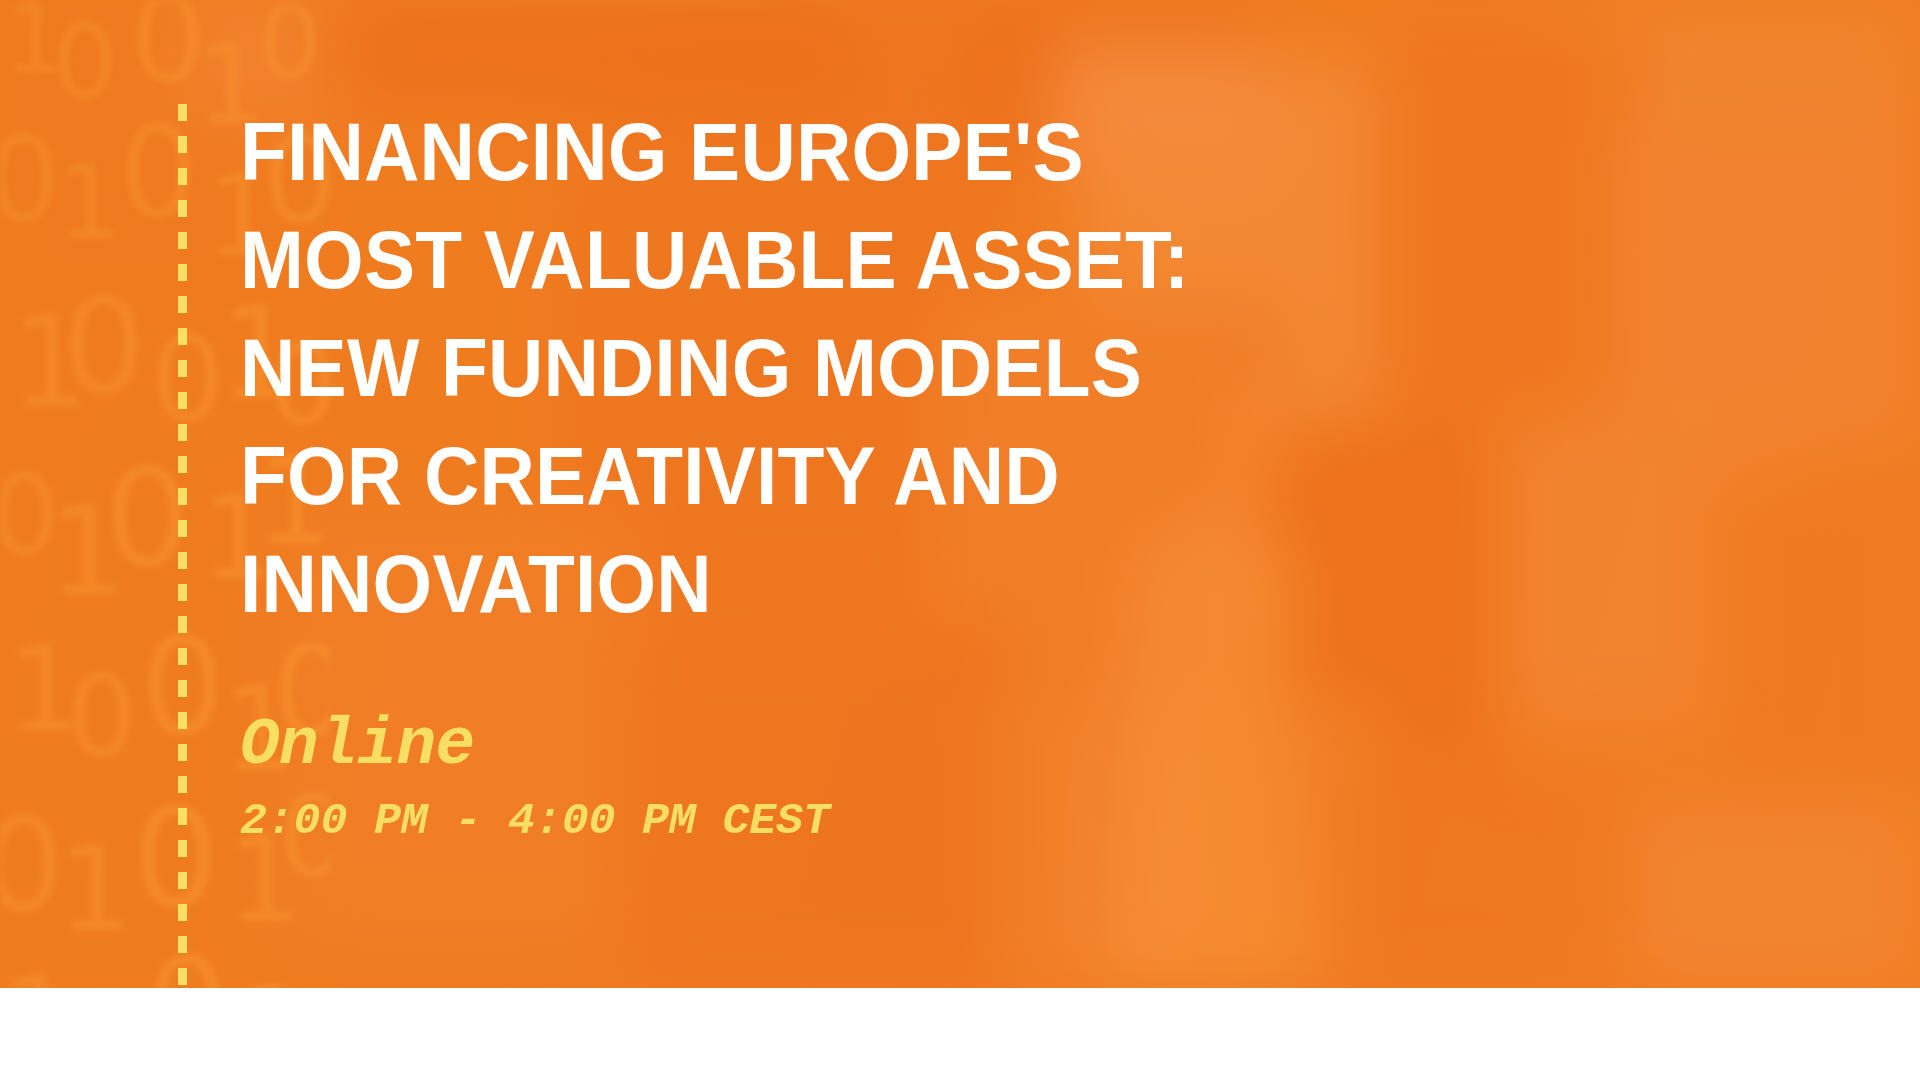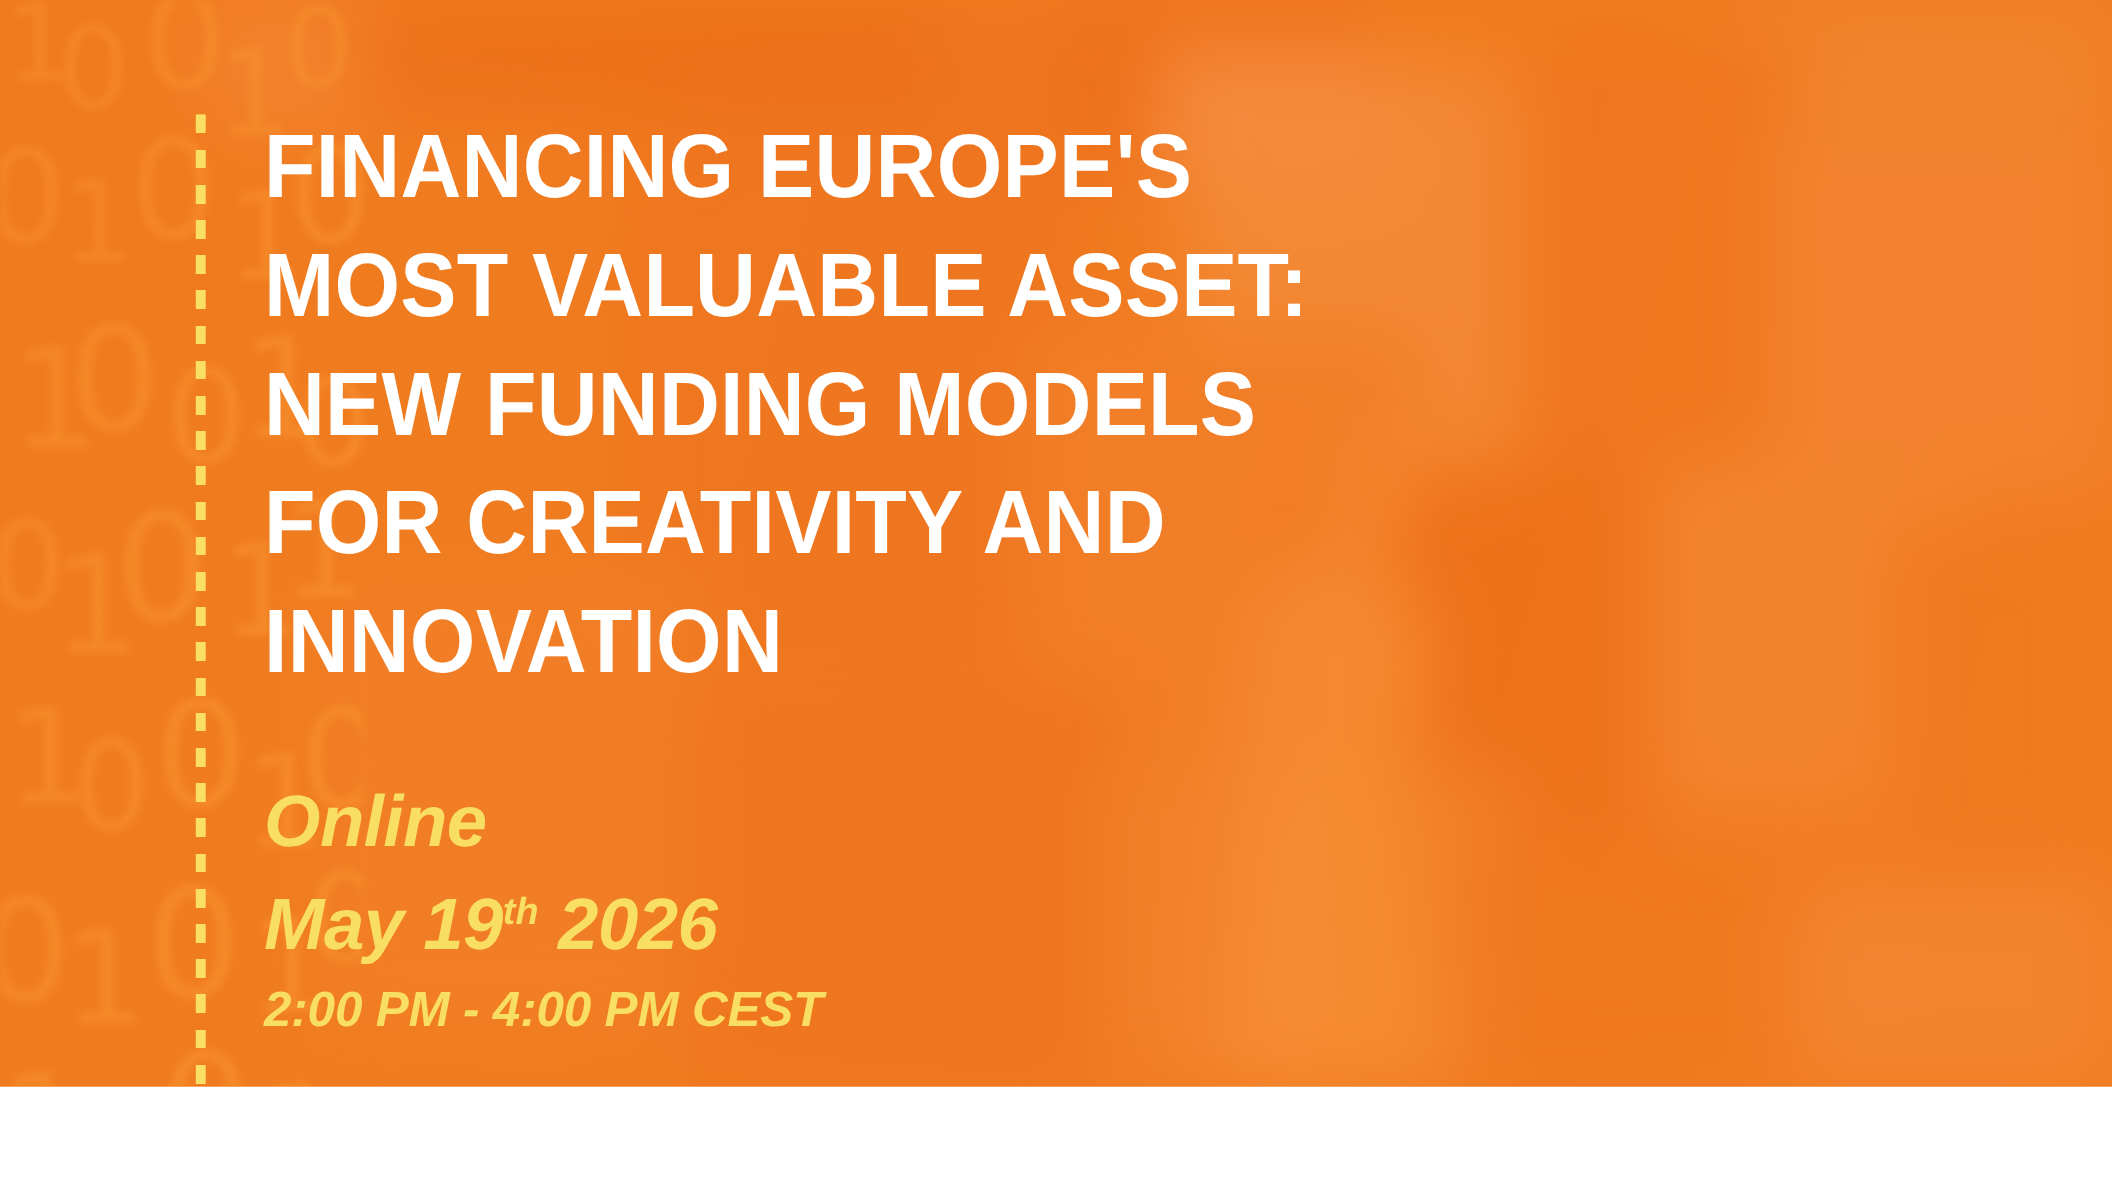--- a/index.html
+++ b/index.html
@@ -107,21 +107,21 @@
     transform-origin: left top;
     white-space: pre-line;
   }
 
   .meta {
     position: absolute;
     left: 0;
     top: 700px;
     width: 1200px;
     color: #F8DE62;
-    font-family: Liberation Sans, sans-serif;
+    font-family: Liberation Mono, monospace;
     font-style: italic;
     font-weight: 700;
   }
   .meta-place {
     font-size: 66px;
     line-height: 92px;
     margin: 0;
     letter-spacing: -0.5px;
   }
   .meta-date {
@@ -235,21 +235,18 @@
 
     <h1 class="headline">FINANCING EUROPE'S
 MOST VALUABLE ASSET:
 NEW FUNDING MODELS
 FOR CREATIVITY AND
 INNOVATION</h1>
 
     <div class="meta">
       <p class="meta-place">Online</p>
 
-      <p class="meta-date">
-        <span>May 19</span><sup>th</sup> <span>2026</span>
-      </p>
 
       <p class="meta-time">2:00 PM - 4:00 PM CEST</p>
     </div>
 
   </div>
 </div>
 
 </body></html>

